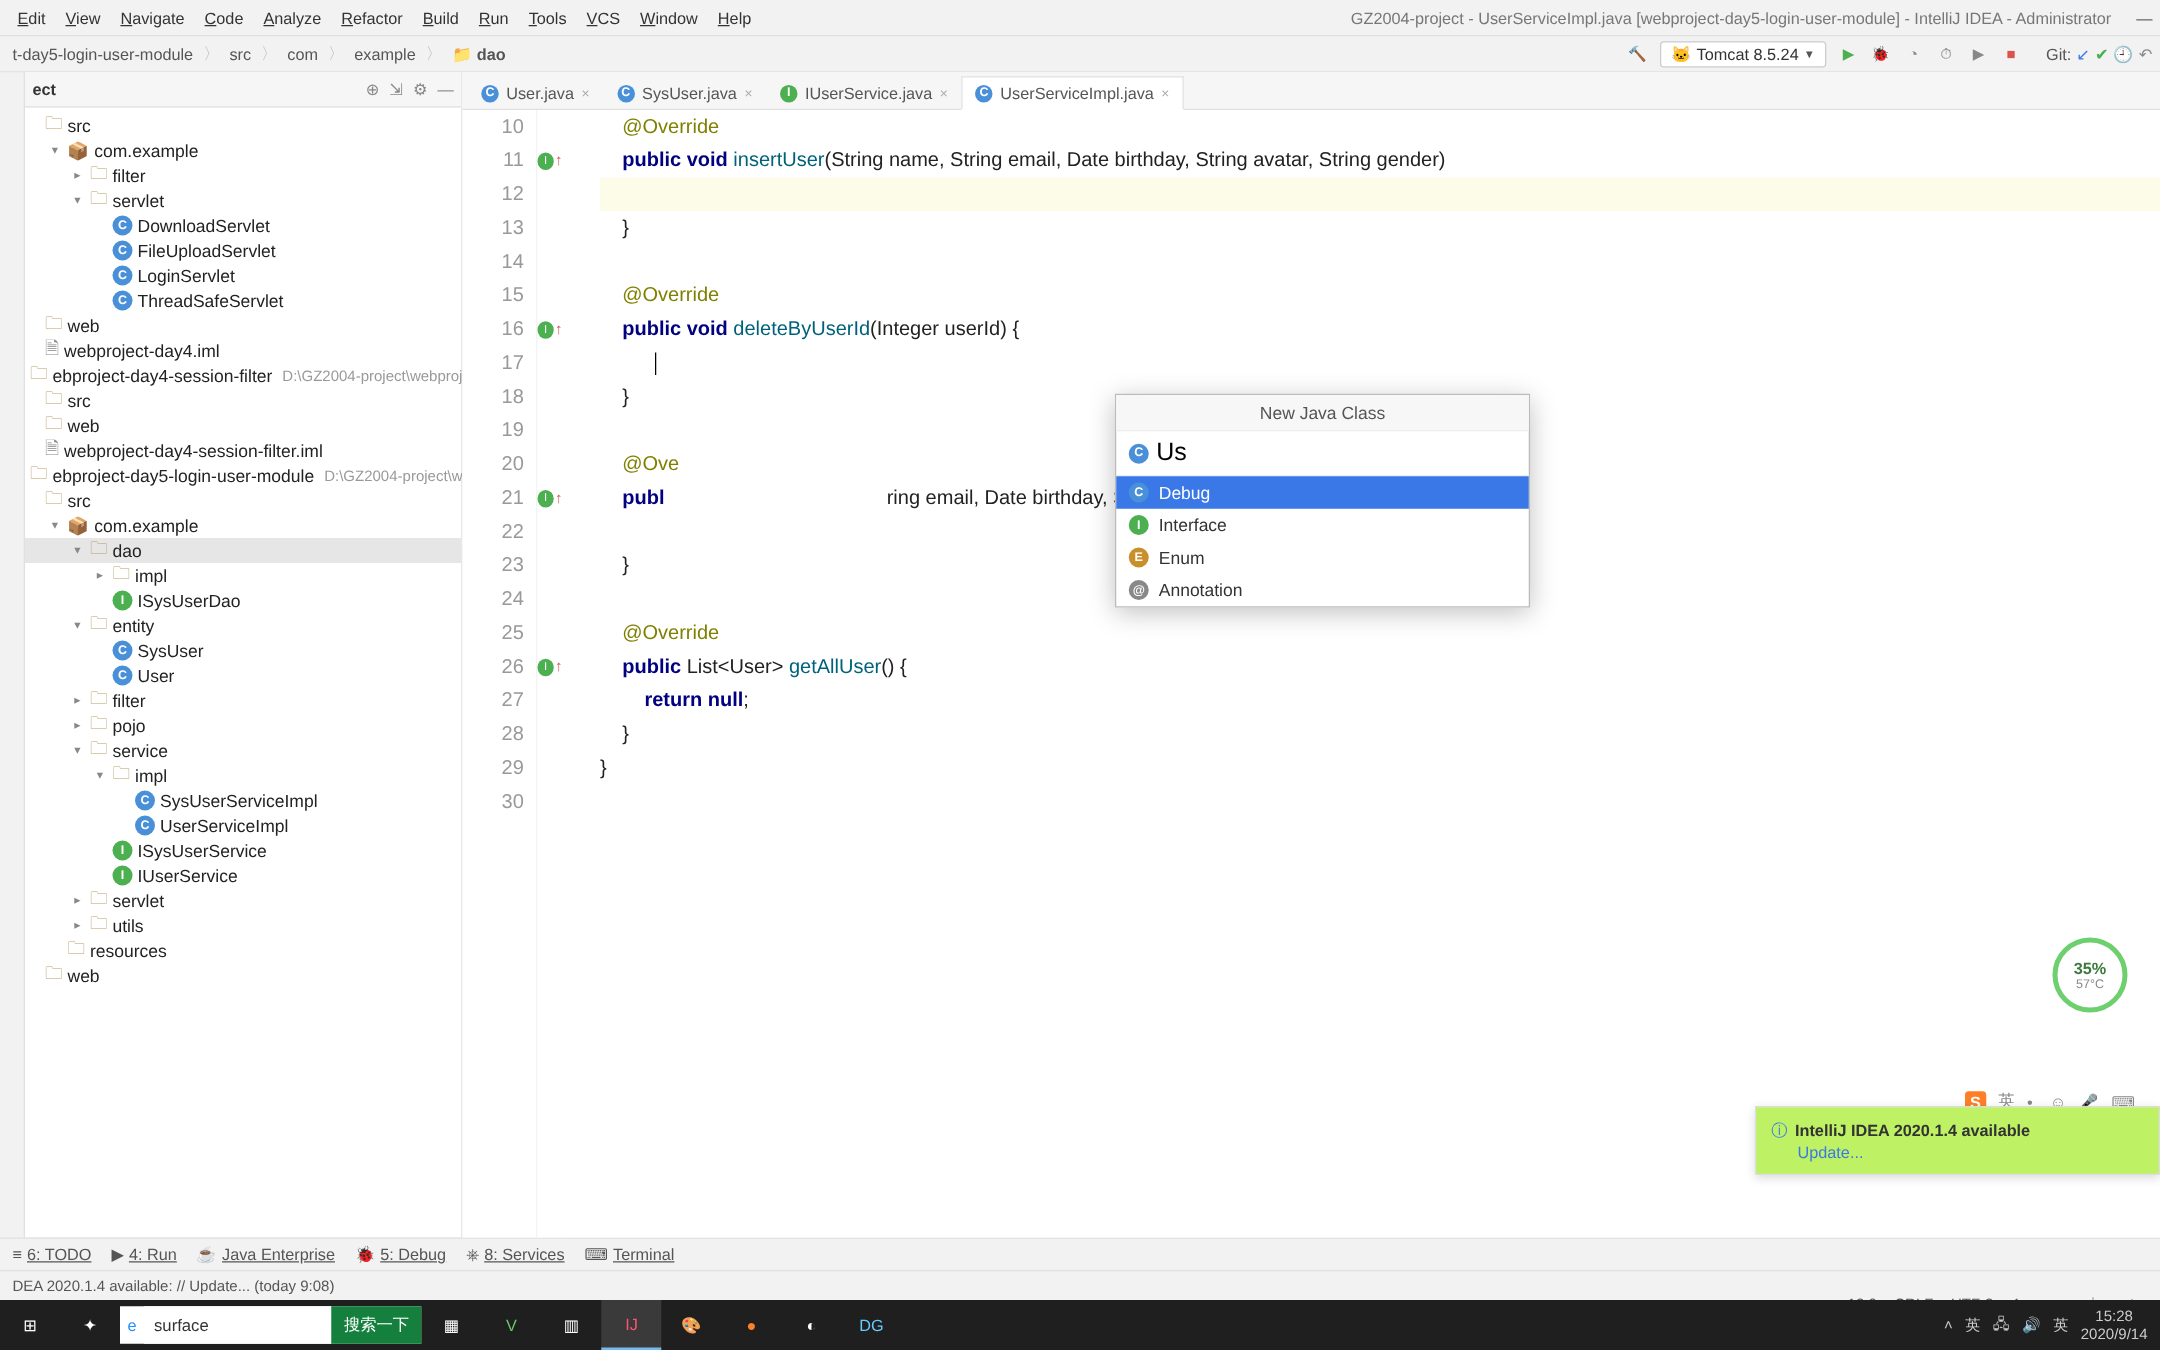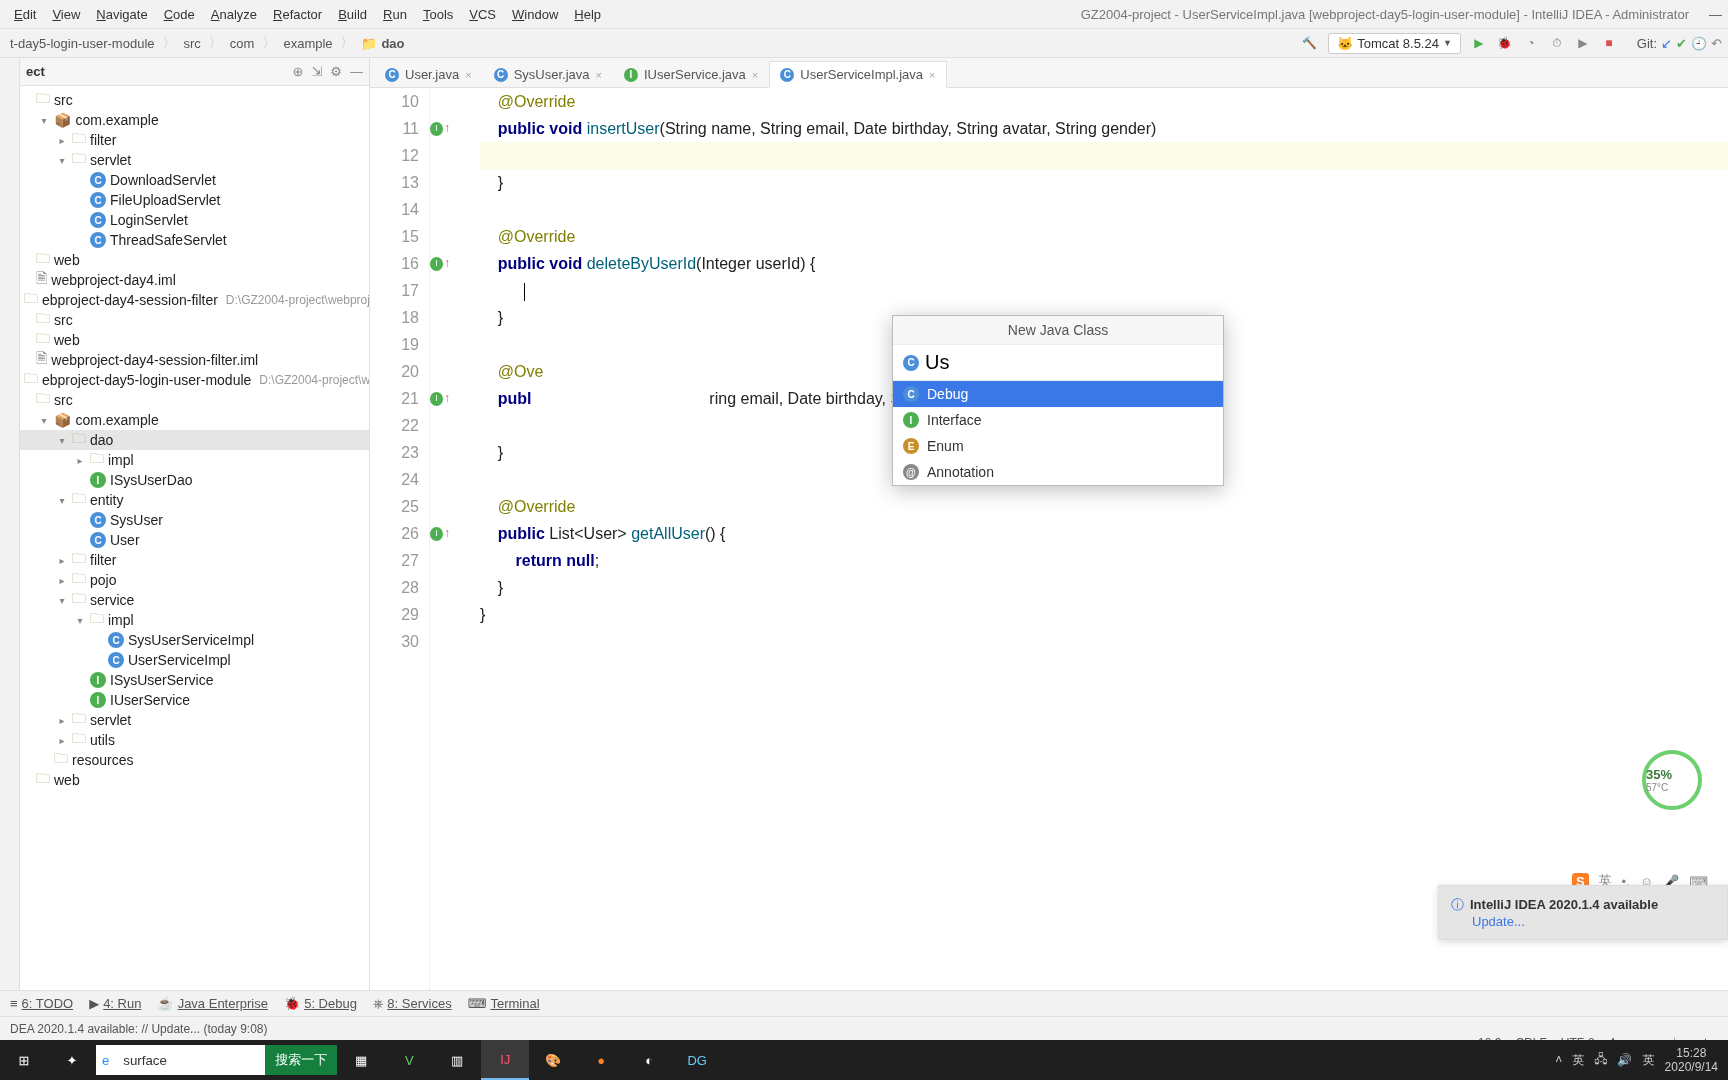--- a/index.html
+++ b/index.html
@@ -68,25 +68,25 @@
 .popup-input-row{ display:flex; align-items:center; padding:6px 10px; gap:6px; border-bottom:1px solid #eee;}
 .popup-input{ border:none; outline:none; flex:1; font-size:20px;}
 .popup-list .opt{ display:flex; align-items:center; gap:8px; padding:5px 10px;}
 .popup-list .opt.sel{ background:#3b78e7; color:#fff;}
 .opt-icon{ width:16px; height:16px; border-radius:50%; display:inline-flex; align-items:center; justify-content:center; font-size:10px; font-weight:bold; color:#fff;}
 .ic-c{background:#4a90d9;} .ic-i{background:#4caf50;} .ic-e{background:#c98f2b;} .ic-a{background:#888;}
 .bottom-tabs{ height:26px; background:#f2f2f2; border-top:1px solid #e0e0e0; display:flex; align-items:center; gap:16px; padding:0 10px; color:#555;}
 .bt-item{ display:flex; align-items:center; gap:4px;}
 .status-bar{ height:24px; background:#f2f2f2; border-top:1px solid #e0e0e0; display:flex; align-items:center; padding:0 10px; color:#555; font-size:12px;}
 .status-right{ margin-left:auto; display:flex; gap:14px;margin-top:28px;}
-.notif{ position:absolute; right:0; bottom:50px; width:290px; background:#e5e5e5; border:1px solid #ddd; box-shadow:0 2px 8px rgba(0,0,0,0.15); padding:10px 12px; font-size:13px;}
+.notif{ position:absolute; right:0; bottom:50px; width:324px; background:#bef264; border:1px solid #ddd; box-shadow:0 2px 8px rgba(0,0,0,0.15); padding:10px 12px; font-size:13px;}
 .notif .n-title{ font-weight:bold; color:#333;}
 .notif .n-link{ color:#3b78e7; cursor:pointer;margin-left:21px;}
 .notif .info-ic{ color:#3b78e7; margin-right:6px;}
-.perf-widget{ position:absolute; right:26px; bottom:180px; width:60px; height:60px; border-radius:50%; border:4px solid #6ecf6e; display:flex; flex-direction:column; justify-content:center; color:#3b7a3b; font-weight:bold; background:#fff;}
+.perf-widget{ position:absolute; right:26px; bottom:180px; width:60px; height:60px; border-radius:50%; border:4px solid #6ecf6e; display:flex; flex-direction:column; align-items:center; justify-content:center; color:#3b7a3b; font-weight:bold; background:#fff;}
 .perf-widget .sub{ font-size:10px; font-weight:normal; color:#888;}
 .ime-widget{ position:absolute; right:20px; bottom:100px; display:flex; gap:10px; color:#888; align-items:center;}
 .sogou{ background:#ff7f27; color:#fff; font-weight:bold; padding:1px 4px; border-radius:3px; font-size:13px;}
 .taskbar{ height:40px; background:#1f1f1f; display:flex; align-items:center; color:#fff; font-size:13px;}
 .task-btn{ width:48px; height:40px; display:flex; align-items:center; justify-content:center;}
 .task-btn.active{ background:#3a3a3a; border-bottom:2px solid #76b9ed;}
 .search-box{ display:flex; align-items:center; background:#fff; height:30px; margin:5px 0; border-radius:0;}
 .search-box input{ border:none; outline:none; height:30px; width:150px; padding:0 8px; color:#333;}
 .search-btn{ background:#15803d; height:30px; padding:0 10px; color:#fff; display:flex; align-items:center;}
 .tray{ margin-left:auto; display:flex; align-items:center; gap:10px; padding-right:10px; color:#ccc; font-size:12px;}

